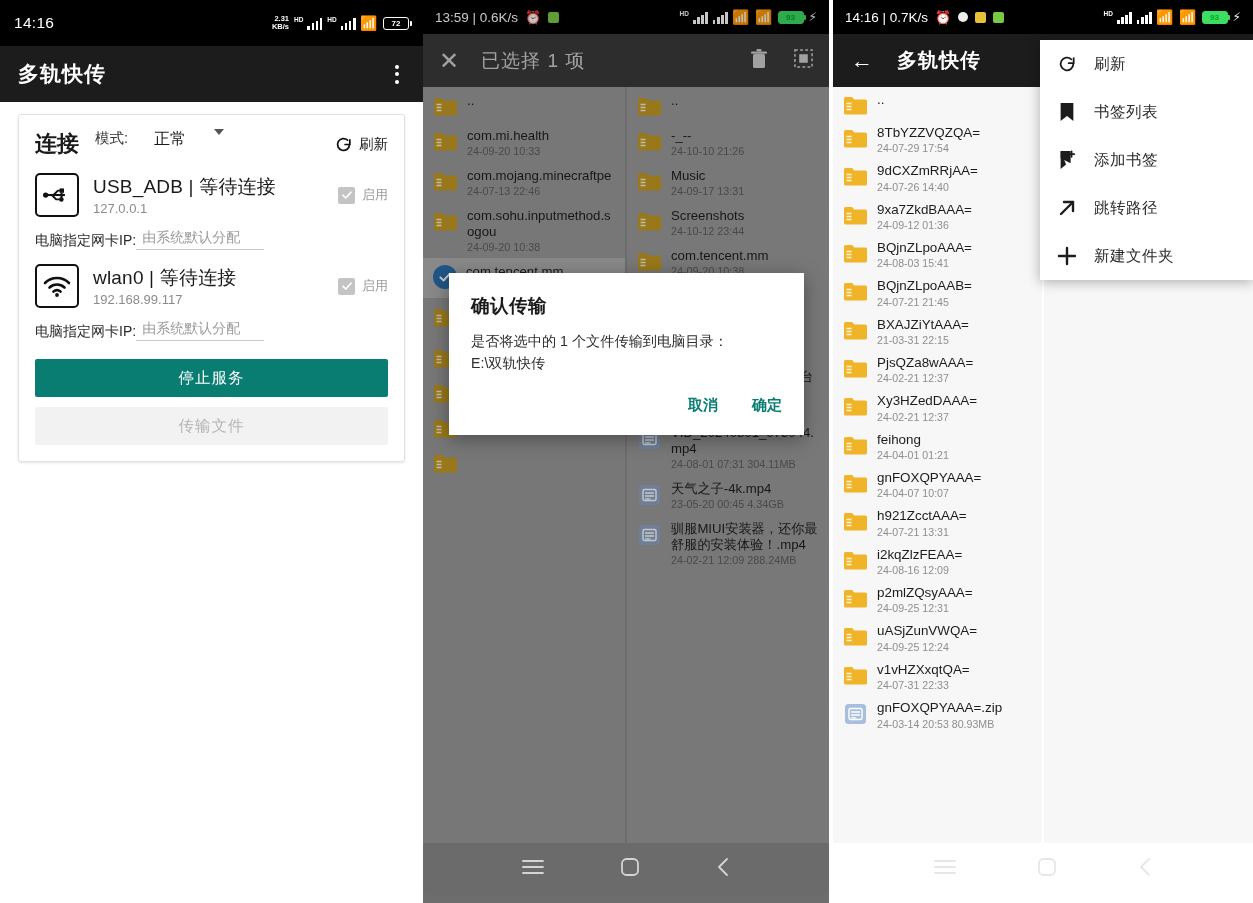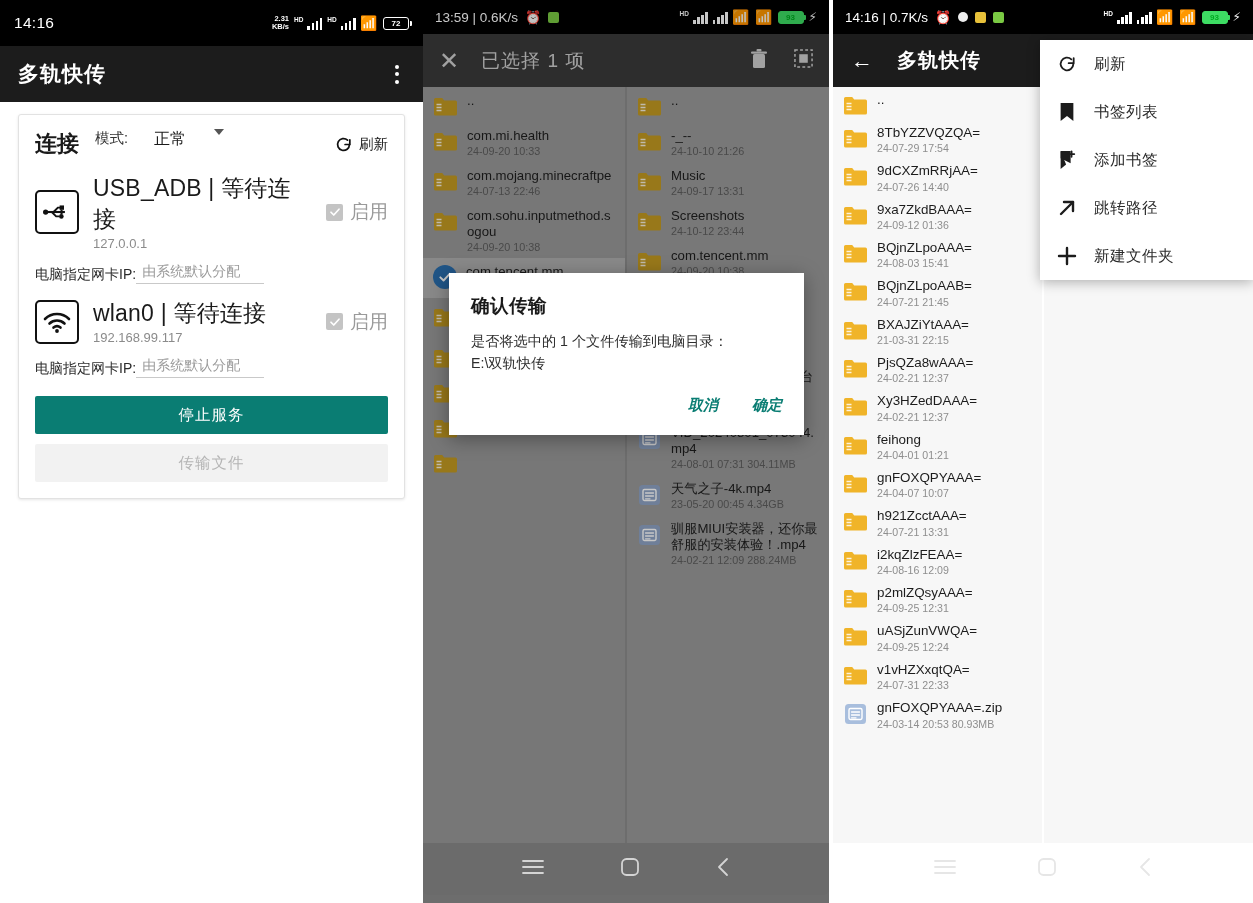--- a/index.html
+++ b/index.html
@@ -57,26 +57,26 @@
   .conn-head { display:flex; gap: 16px; margin-bottom: 4px;}
   .conn-head .lbl { font-size: 22px; font-weight: bold; color:#1a1a1a; }
   .conn-head .mode { font-size: 14.5px; color:#333; }
   .conn-head .modeval { font-size: 16px; color:#1a1a1a; margin-left: 10px;}
   .caret { width:0;height:0;border-left:5px solid transparent;border-right:5px solid transparent;border-top:6px solid #555; margin-left: 12px;}
   .refresh { margin-left:auto; display:flex; align-items:center; gap:6px; color:#1a1a1a;}
   .refresh .txt { font-size: 14.5px; }
   .ifrow { display:flex; align-items:center; gap: 14px; margin-top: 14px;}
   .ifico { width: 44px; height: 44px; border: 2.6px solid #111; border-radius: 5px; display:flex;align-items:center;justify-content:center;flex:none;}
   .ifinfo { flex: 1; }
-  .ifname { font-size: 23px; color:#1a1a1a; letter-spacing:.2px;}
+  .ifname { font-size: 19px; color:#1a1a1a; letter-spacing:.2px;}
   .ifip { font-size: 13px; color:#8b8b8b; margin-top:1px;}
   .enable { display:flex;align-items:center;gap:7px;}
   .chk { width:17px;height:17px;background:#c4c4c4;border-radius:2px;display:flex;align-items:center;justify-content:center;}
   .chk svg{display:block;}
-  .enable .etxt { font-size: 19px; color:#9a9a9a;text-align:right;}
+  .enable .etxt { font-size: 13px; color:#9a9a9a;text-align:right;}
   .ipline { display:flex; align-items:flex-end; margin-top: 12px;}
   .ipline .k { font-size: 14px; color:#2b2b2b;}
   .ipline .v { font-size: 14px; color:#9a9a9a; border-bottom:1px solid #c9c9c9; padding: 0 6px 2px 6px; min-width:128px;}
   .btn-primary {
     margin-top: 18px; height: 38px; background:#0a7d73; color:#fff;
     display:flex;align-items:center;justify-content:center;
     font-size: 15.5px; border-radius:2px; letter-spacing:1px;
   }
   .btn-disabled {
     margin-top: 10px; height: 38px; background:#f2f2f2; color:#b5b5b5;
@@ -112,21 +112,21 @@
   .fdate { font-size: 10.8px; color:#5e5e5e; margin-top: 1px; }
   .fcheck { width:24px;height:24px;border-radius:50%;background:#2a6ead;display:flex;align-items:center;justify-content:center;flex:none;margin-top:1px;}
   .dimmer { position:absolute; inset:0; background:rgba(0,0,0,.22); z-index:5; pointer-events:none;}
   .dialog {
     position:absolute; left: 26px; top: 273px; width: 355px; background:#fff;
     z-index: 6; box-shadow: 0 4px 18px rgba(0,0,0,.35); border-radius: 0;
     padding: 20px 22px 10px 22px;
   }
   .dlg-title { font-size: 18.5px; font-weight: bold; color:#1a1a1a; letter-spacing: .5px;}
   .dlg-body { font-size: 14.2px; color:#2e2e2e; margin-top: 12px; line-height: 1.55;}
-  .dlg-acts { display:flex; justify-content:flex-end; gap: 34px; margin-top: 22px; padding-bottom: 10px; font-style: italic;}
+  .dlg-acts { display:flex; justify-content:flex-end; gap: 34px; margin-top: 22px; padding-bottom: 10px;}
   .dlg-acts span { color:#0a7d73; font-size: 15px; font-weight: bold;}
   .navbar {
     position:absolute; left:0; right:0; bottom:8px; height:52px; background:#6b6b6b;
     display:flex; align-items:center; justify-content:space-around; padding: 0 60px;
     border-radius: 0 0 6px 6px; z-index: 7;
   }
   .navbar.light { background:#fff; }
 
   
   .panel3 {

